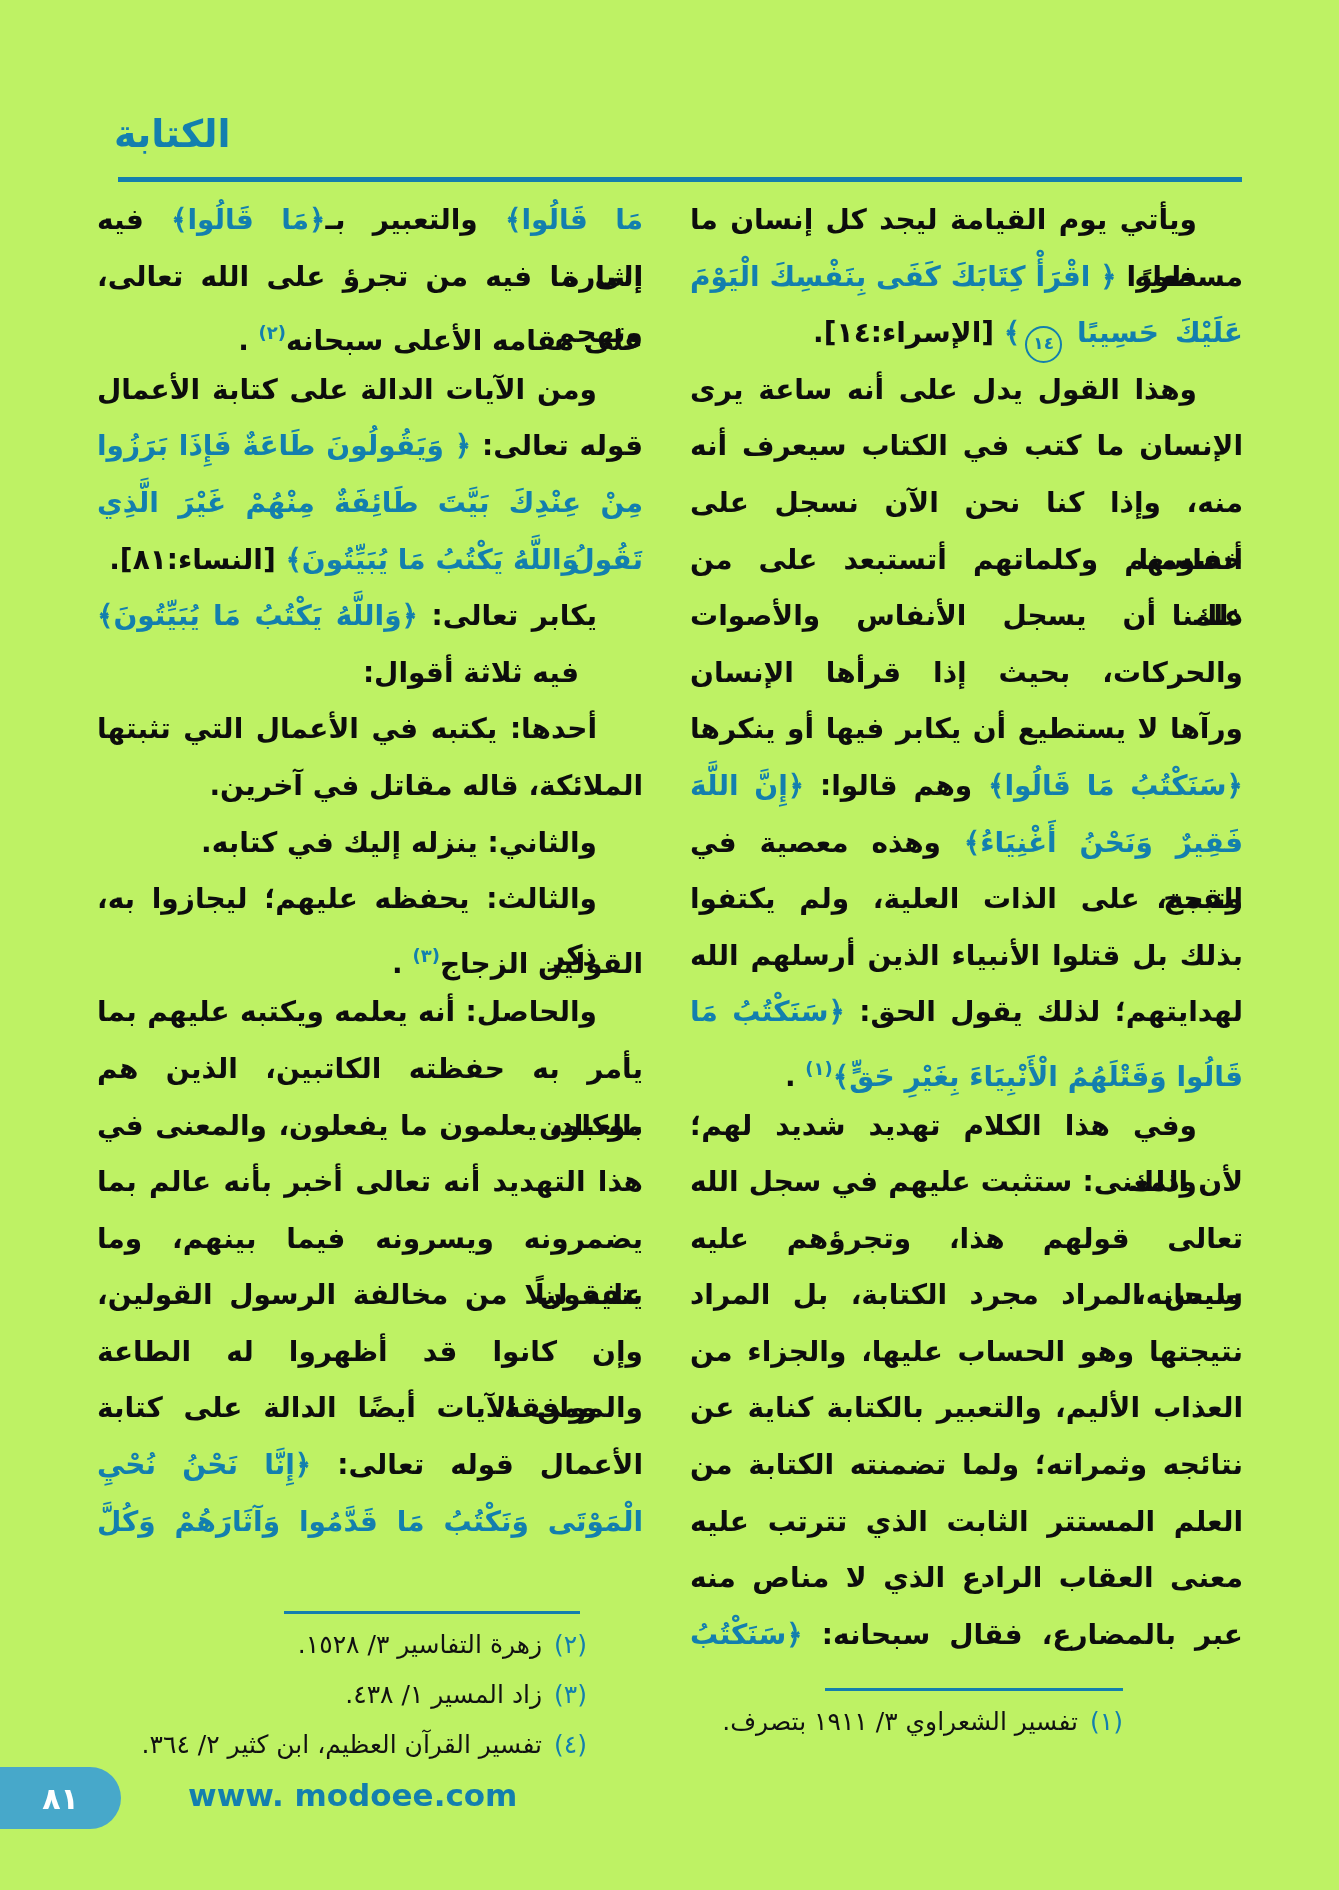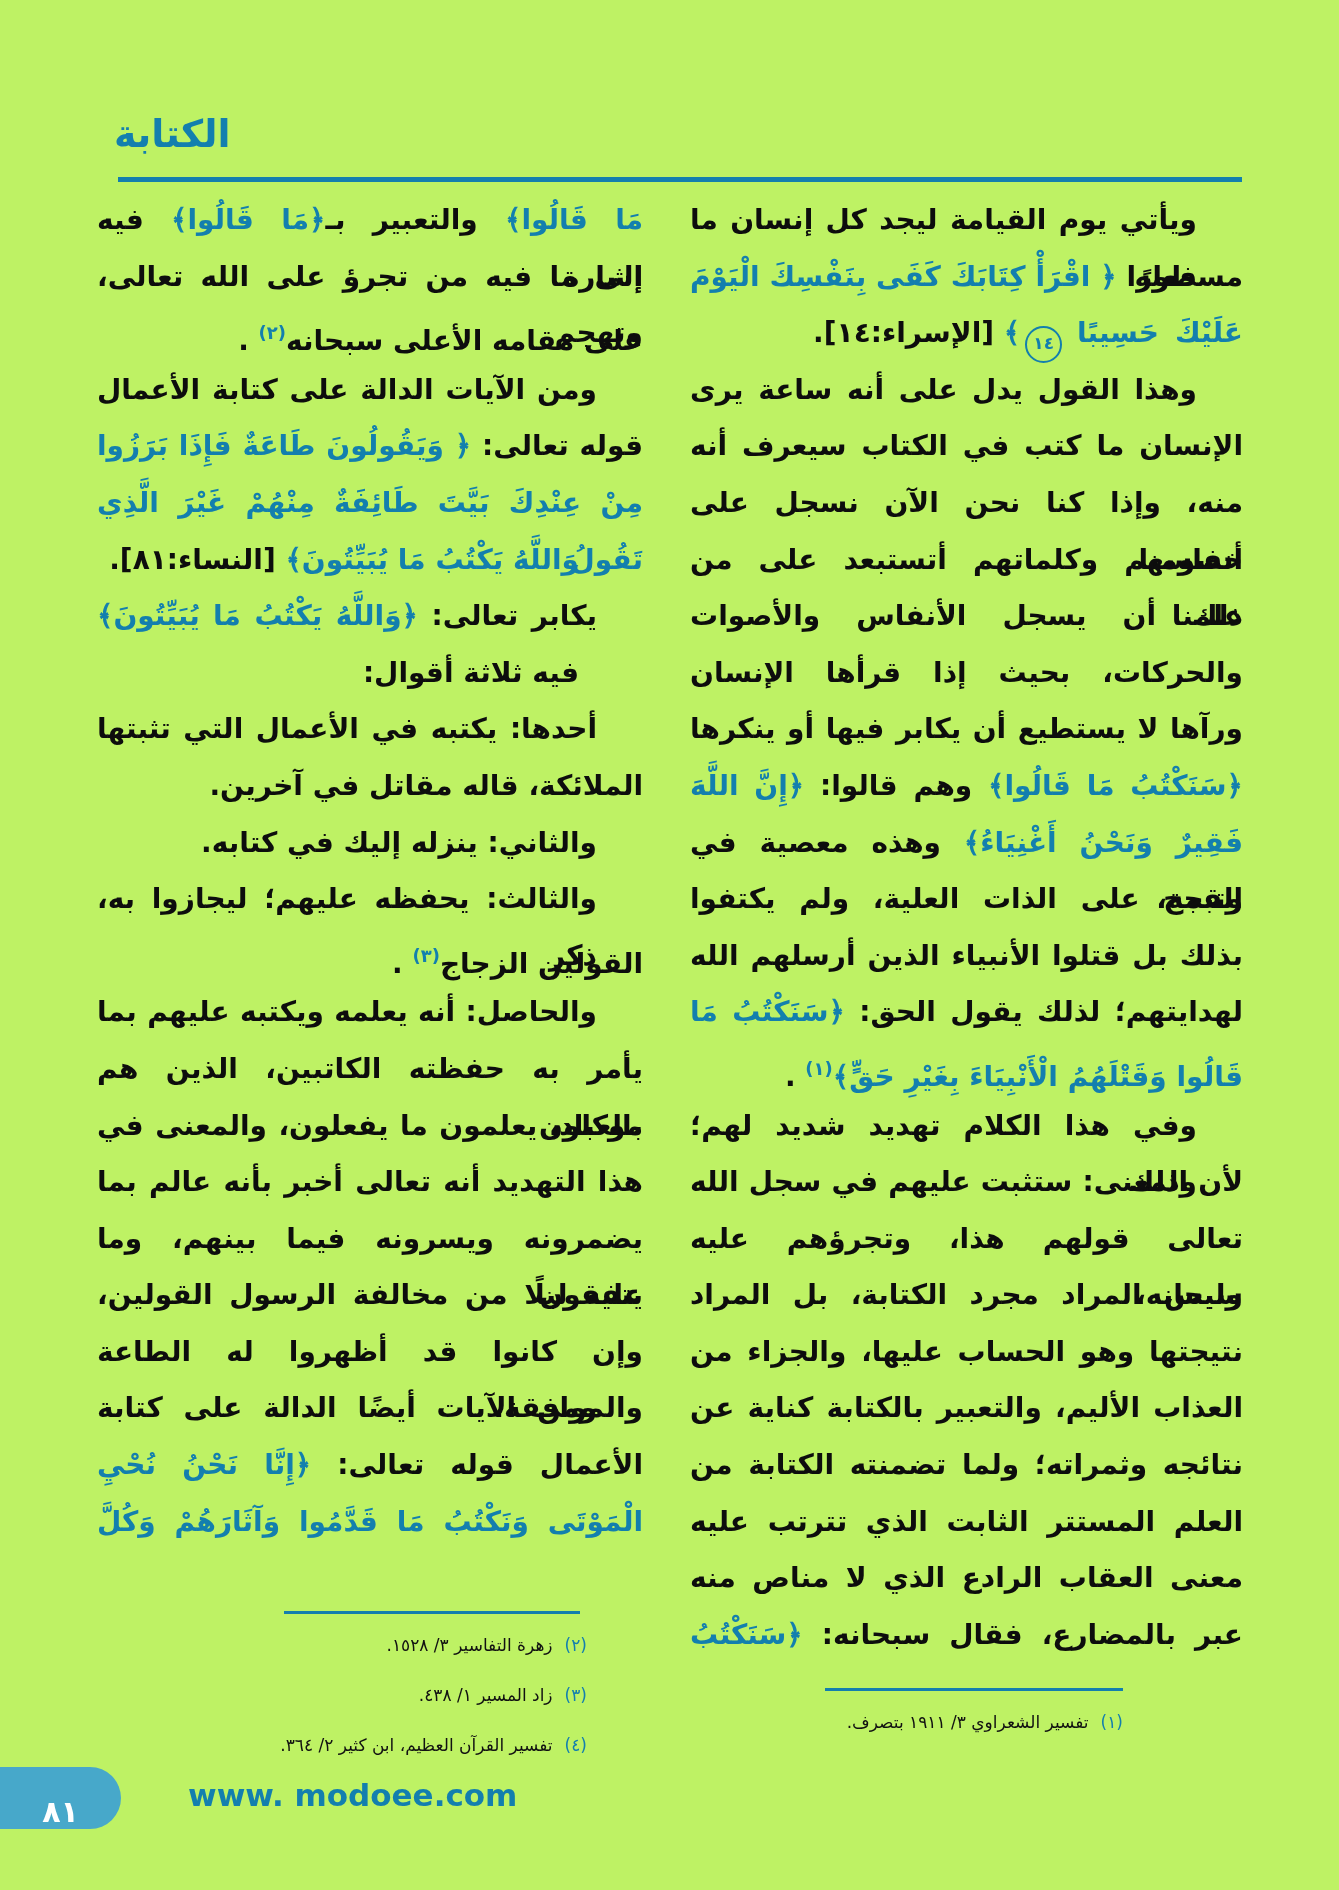--- a/index.html
+++ b/index.html
@@ -33,29 +33,29 @@
   .seg-m{color:var(--accent);font-size:18px;vertical-align:11px;}
   .ayah{
     display:inline-block;width:33px;height:33px;line-height:30px;
     border:2px solid var(--accent);border-radius:50%;
     color:var(--accent);font-size:17px;text-align:center;text-align-last:center;
     vertical-align:-7px;margin:0 5px;
   }
   .fn-rule{position:absolute;height:3px;background:var(--accent);}
   #fn-rule-left{left:284px;top:1611px;width:296px;}
   #fn-rule-right{left:825px;top:1688px;width:298px;}
-  .fn-block{position:absolute;direction:rtl;color:#111;font-size:17px;font-weight:normal;}
+  .fn-block{position:absolute;direction:rtl;color:#111;font-size:25px;font-weight:normal;}
   #fn-left{left:97px;top:1620px;width:490px;}
   #fn-right{left:690px;top:1697px;width:433px;}
   .fn-line{line-height:50px;text-align:right;}
   .fn-num{color:var(--accent);margin-left:12px;}
   .pill{
     position:absolute;left:0;top:1767px;width:121px;height:62px;
     background:var(--pill);border-radius:0 31px 31px 0;
-    display:flex;align-items:flex-end;justify-content:center;
+    display:flex;align-items:center;justify-content:center;
   }
   .pagenum{color:#ffffff;font-size:30px;font-weight:bold;}
   .url{
     position:absolute;left:152px;top:1777px;direction:ltr;
     color:var(--accent);font-size:31px;font-weight:bold;margin-left:36px;
   }
 </style>
 </head>
 <body>
 

